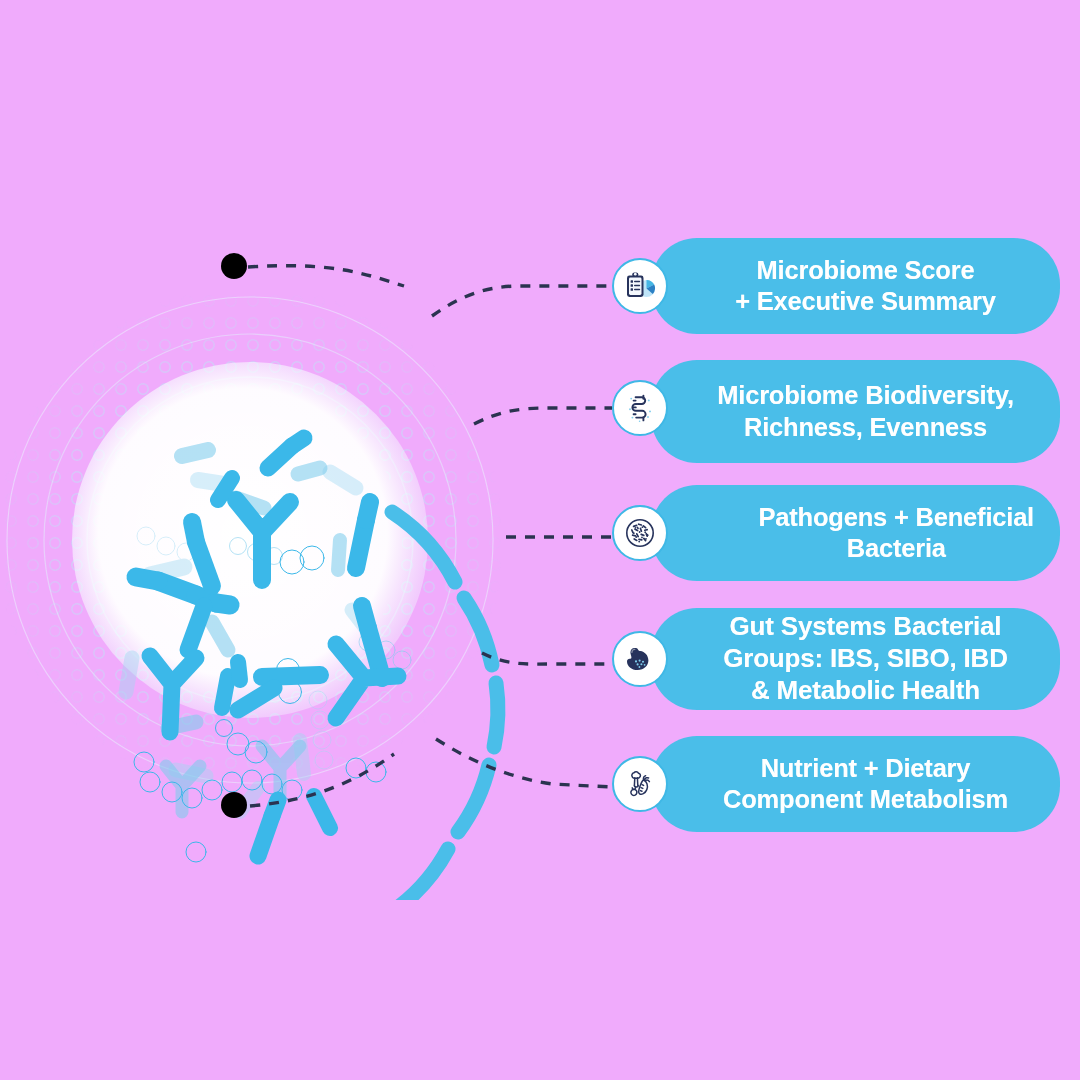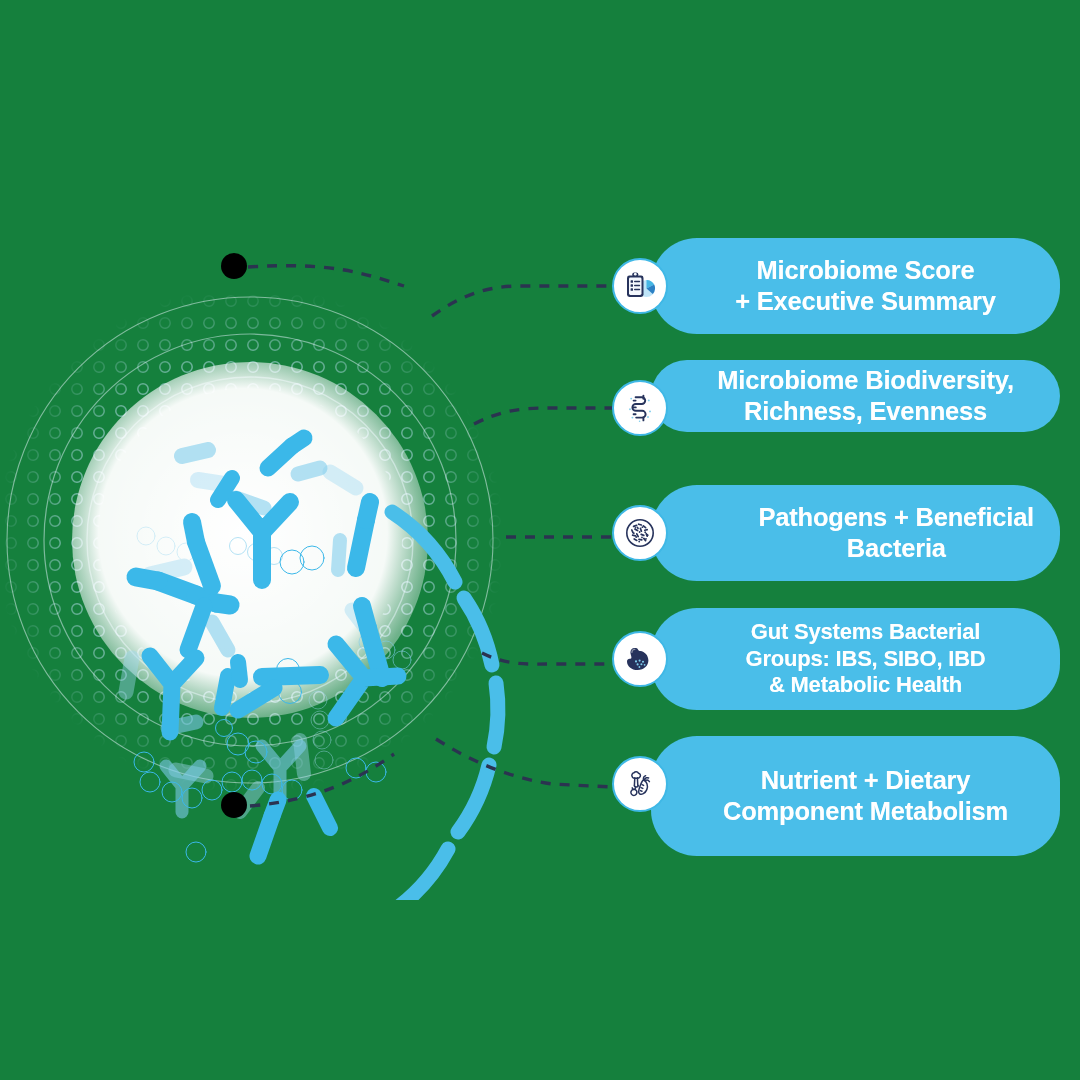--- a/index.html
+++ b/index.html
@@ -8,21 +8,21 @@
     padding: 0;
     background: #ffffff;
   }
   body {
     font-family: "Liberation Sans", sans-serif;
   }
   #stage {
     position: relative;
     width: 1080px;
     height: 1080px;
-    background: #15803d;
+    background: #f0abfc;
     overflow: hidden;
   }
 
   
   #microbe-graphic {
     position: absolute;
     left: 0px;
     top: 180px;
     width: 560px;
     height: 720px;
@@ -302,21 +302,21 @@
             <rect x="7.6" y="15.3" width="2.4" height="2.4" rx="0.5"></rect>
             <rect x="11" y="15.8" width="6.2" height="1.5" rx="0.7"></rect>
             <rect x="7.6" y="19.3" width="2.4" height="2.4" rx="0.5"></rect>
             <rect x="11" y="19.8" width="6.2" height="1.5" rx="0.7"></rect>
           </g>
         </svg>
       </div>
     </div>
 
     <div class="feature-row" style="top:122px;">
-      <div class="feature-pill" style="height:72px;">
+      <div class="feature-pill" style="height:103px;">
         <span class="feature-label">Microbiome Biodiversity,
 Richness, Evenness</span>
       </div>
       <div class="feature-icon-badge" style="top:48px;">
         <svg width="34" height="34" viewBox="0 0 34 34" xmlns="http://www.w3.org/2000/svg">
           <g fill="none" stroke="#27335C" stroke-width="1.9" stroke-linecap="round">
             <path d="M12.6 6.2 h6.2 a3.4 3.4 0 0 1 0 6.8 h-6.0 a3.4 3.4 0 0 0 0 6.8 h6.4 a3.4 3.4 0 0 1 0 6.8 h-6.0"></path>
             <path d="M10.6 9.6 h2.0 M10.6 16.4 h2.2 M10.6 23.2 h2.0"></path>
             <path d="M20.4 4.6 v3.2 M20.4 26.4 v3.0"></path>
           </g>
@@ -369,21 +369,21 @@
             <circle cx="19.0" cy="21.4" r="0.9"></circle>
             <circle cx="16.2" cy="25.6" r="0.9"></circle>
             <circle cx="23.0" cy="22.8" r="0.9"></circle>
           </g>
         </svg>
       </div>
     </div>
 
     <div class="feature-row" style="top:370px;">
       <div class="feature-pill" style="height:102px;">
-        <span class="feature-label" style="font-size:22px;">Gut Systems Bacterial
+        <span class="feature-label" style="font-size:26px;">Gut Systems Bacterial
 Groups: IBS, SIBO, IBD
 &amp; Metabolic Health</span>
       </div>
       <div class="feature-icon-badge" style="top:51px;">
         <svg width="34" height="34" viewBox="0 0 34 34" xmlns="http://www.w3.org/2000/svg">
           <path d="M11.6 6.0 c-2.6 0 -4.2 2.0 -4.2 4.4 c0 2.0 1.0 3.2 1.0 5.0
                    c0 1.0 -0.6 1.4 -1.8 1.4 c-1.4 0 -2.6 1.0 -2.6 2.6
                    c0 4.6 4.4 8.6 10.6 8.6 c6.6 0 10.8 -4.4 10.8 -9.4
                    c0 -5.4 -3.8 -9.0 -8.0 -9.6 c-1.4 -0.2 -2.0 -0.6 -2.4 -1.6
                    c-0.4 -0.9 -1.4 -1.4 -3.4 -1.4 z" fill="#27335C"></path>
@@ -395,21 +395,21 @@
             <circle cx="14.6" cy="22.4" r="1.05"></circle>
             <circle cx="18.4" cy="22.2" r="1.05"></circle>
             <circle cx="21.6" cy="22.8" r="0.9"></circle>
             <circle cx="16.4" cy="25.0" r="0.9"></circle>
           </g>
         </svg>
       </div>
     </div>
 
     <div class="feature-row" style="top:498px;">
-      <div class="feature-pill" style="height:120px;">
+      <div class="feature-pill" style="height:96px;">
         <span class="feature-label">Nutrient + Dietary
 Component Metabolism</span>
       </div>
       <div class="feature-icon-badge" style="top:48px;">
         <svg width="34" height="34" viewBox="0 0 34 34" xmlns="http://www.w3.org/2000/svg">
           <g fill="none" stroke="#27335C" stroke-width="1.5" stroke-linecap="round" stroke-linejoin="round">
 
             <path d="M9.0 9.2 a2.5 2.5 0 0 1 2.0 -3.4 a2.6 2.6 0 0 1 4.4 0.4
                      a2.4 2.4 0 0 1 1.8 3.4 a2.4 2.4 0 0 1 -2.2 1.6 h-4.0
                      a2.3 2.3 0 0 1 -2.0 -2.0 z"></path>

